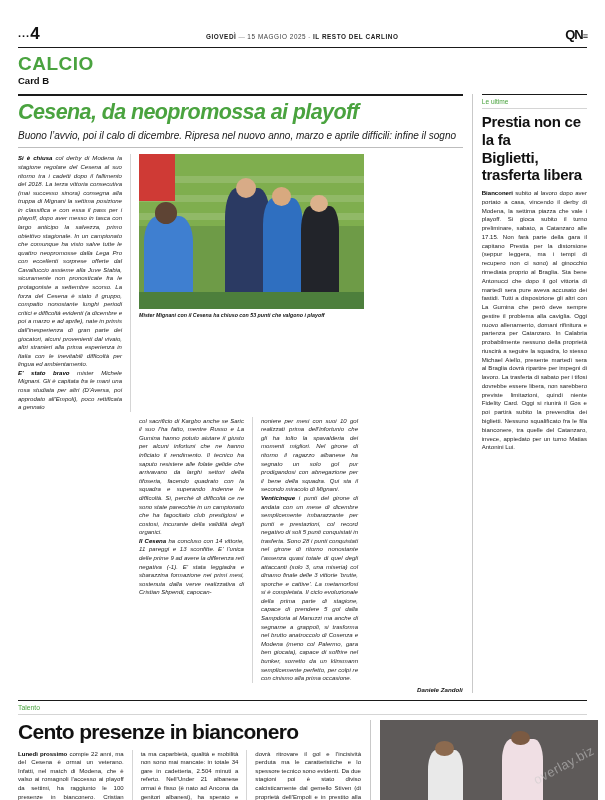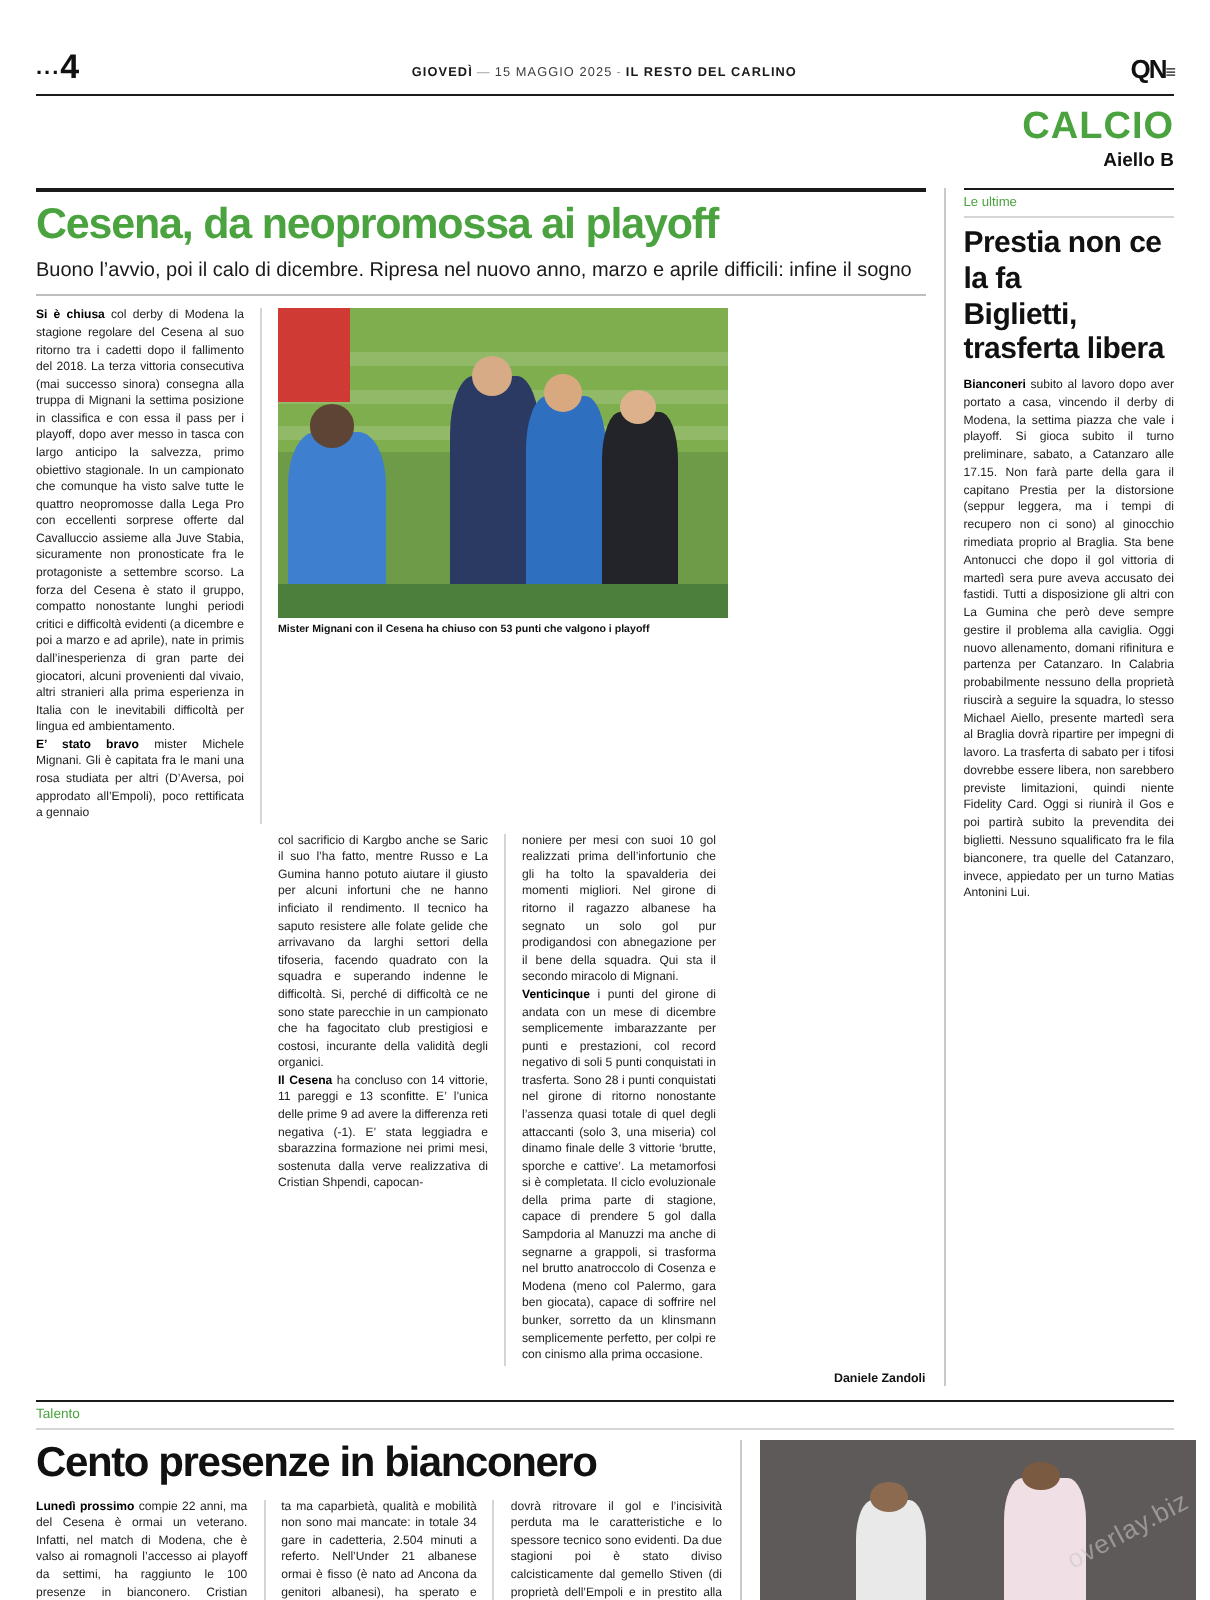--- a/index.html
+++ b/index.html
@@ -28,31 +28,31 @@
   .dateline .sep { color:#9a9a9a; padding:0 2px; }
   .dateline .mid { font-weight:normal; color:#3c3c3c; }
   .logo-qn {
     font-size:13px; font-weight:bold; letter-spacing:-1px; line-height:1;
     padding-bottom:1px;
   }
   .logo-qn .bars { font-size:9px; letter-spacing:-1px; }
   .rule-top { border-top:1px solid #1a1a1a; margin-top:5px; }
 
   
-  .section-head { text-align:right; padding:6px 0 4px; }
+  .section-head { text-align:left; padding:6px 0 4px; }
   .section-head .cat {
     font-size:19px; font-weight:bold; color:#4aa33f; letter-spacing:0.5px; line-height:1.05;
   }
   .section-head .sub {
     font-size:9.5px; font-weight:bold; color:#111; line-height:1.2; margin-top:1px;
   }
 
   
   .main-wrap { display:flex; gap:0; margin-top:4px; }
-  .main-left { width:461px; padding-right:9px; }
+  .main-left { width:461px; padding-right:9px;font-style:italic; }
   .vrule { width:1px; background:#c9c9c9; margin-right:9px; }
   .main-right { width:107px; }
 
   .hl-rule { border-top:2px solid #1a1a1a; }
   .headline-block { padding-top:5px; }
   h1.kicker {
     font-size:21.5px; font-weight:bold; color:#4aa33f; line-height:1.05;
     letter-spacing:-0.6px;
   }
   h1.title {
@@ -149,21 +149,21 @@
     </div>
     <div class="dateline">
       <b>GIOVEDÌ</b><span class="sep">—</span><span class="mid">15 MAGGIO 2025</span><span class="sep">-</span><b>IL RESTO DEL CARLINO</b>
     </div>
     <div class="logo-qn"><span>QN</span><span class="bars">≡</span></div>
   </div>
   <div class="rule-top"></div>
 
   <div class="section-head">
     <div class="cat">CALCIO</div>
-    <div class="sub">Aiello B</div>
+    <div class="sub">Card B</div>
   </div>
 
   <div class="main-wrap">
 
     <div class="main-left">
       <div class="hl-rule"></div>
       <div class="headline-block">
         <h1 class="kicker">Cesena, da neopromossa ai playoff</h1>
         <div class="standfirst">Buono l’avvio, poi il calo di dicembre. Ripresa nel nuovo anno, marzo e aprile difficili: infine il sogno</div>
       </div>

